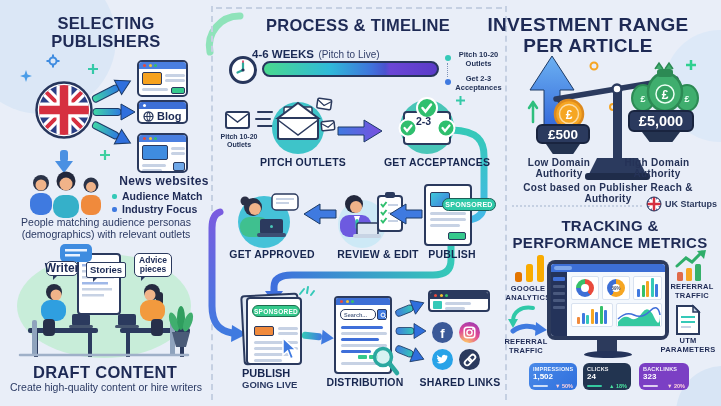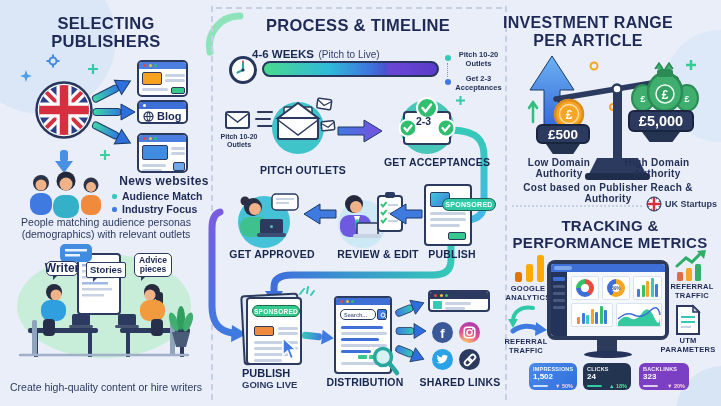--- a/index.html
+++ b/index.html
@@ -220,20 +220,21 @@
   <div class="bub" style="left:46px;top:261px;width:32px;height:15px;font-size:12px">
     <span>Writer</span>
     </div>
   <div class="bub" style="left:86px;top:262px;width:40px;height:16px;font-size:9.5px;border-radius:2px">
     <span>Stories</span>
     </div>
   <div class="bub" style="left:134px;top:253px;width:38px;height:24px;font-size:8.5px;padding:1px">
     <span>Advice pieces</span>
     </div>
 
+  <div class="ttl" style="left:20px;top:363px;width:170px;font-size:16.5px">DRAFT CONTENT</div>
   <div class="abs" style="left:8px;top:381px;width:196px;font-size:10.5px;font-weight:500;color:#2b3a63;text-align:center">Create high-quality content or hire writers</div>
 
   <div class="ttl" style="left:246px;top:16px;width:224px;font-size:16.5px;white-space:nowrap">PROCESS &amp; TIMELINE</div>
 
   <svg style="left:228px;top:55px" width="30" height="30">
     <circle cx="15" cy="15" r="12.5" fill="#fff" stroke="#27365c" stroke-width="3"></circle>
     <line x1="15" y1="5.5" x2="15" y2="8" stroke="#e05a7a" stroke-width="2"></line>
     <line x1="15" y1="15" x2="15" y2="8.5" stroke="#2fa89a" stroke-width="2.2" stroke-linecap="round"></line>
     <line x1="15" y1="15" x2="9.5" y2="17.5" stroke="#2fa89a" stroke-width="2.2" stroke-linecap="round"></line>
     <circle cx="15" cy="15" r="1.6" fill="#27365c"></circle>
@@ -293,21 +294,21 @@
     <path d="M10,20 L30,35 L50,20" fill="none" stroke="#2b3a5e" stroke-width="1.5"></path>
     <g transform="translate(50,-2) rotate(8)">
         <rect width="14" height="10" rx="1.5" fill="#fff" stroke="#2b3a5e" stroke-width="1.5"></rect>
         <path d="M0,1.5 L7,6.5 L14,1.5" fill="none" stroke="#2b3a5e" stroke-width="1.2"></path>
       </g>
     <g transform="translate(53,22) rotate(-6)">
         <rect width="13" height="9" rx="1.5" fill="#fff" stroke="#2b3a5e" stroke-width="1.5"></rect>
         <path d="M0,1.5 L6.5,6 L13,1.5" fill="none" stroke="#2b3a5e" stroke-width="1.2"></path>
       </g>
   </svg>
-  <div class="steplbl" style="left:260px;top:164px;width:84px">PITCH OUTLETS</div>
+  <div class="steplbl" style="left:260px;top:156px;width:84px">PITCH OUTLETS</div>
 
   <svg style="left:336px;top:116px" width="50" height="30">
     <defs>
         <linearGradient id="g2" x1="0" y1="0" x2="1" y2="0">
           <stop offset="0" stop-color="#3f7ae0"></stop>
           <stop offset="1" stop-color="#7a4fe0"></stop>
         </linearGradient>
       </defs>
     <polygon points="2,11 28,11 28,4 46,15 28,26 28,19 2,19" fill="url(#g2)" stroke="#1d3b66" stroke-width="1"></polygon>
     </svg>
@@ -499,21 +500,21 @@
   <div class="social" style="left:459px;top:349px;background:#2b3a5e">
     <svg style="position:static" width="16" height="16">
         <g stroke="#fff" stroke-width="1.8" fill="none" transform="rotate(-45 8 8)">
           <rect x="1.5" y="5.5" width="7.5" height="5" rx="2.5"></rect>
           <rect x="7" y="5.5" width="7.5" height="5" rx="2.5"></rect>
         </g>
       </svg>
     </div>
   <div class="steplbl" style="left:418px;top:376px;width:84px">SHARED LINKS</div>
 
-  <div class="ttl" style="left:484px;top:14px;width:208px;font-size:16px">INVESTMENT RANGE PER ARTICLE</div>
+  <div class="ttl" style="left:484px;top:14px;width:208px;font-size:19px">INVESTMENT RANGE PER ARTICLE</div>
 
   <svg style="left:505px;top:52px" width="216" height="130">
     <defs>
         <linearGradient id="gup" x1="0" y1="0" x2="0" y2="1">
           <stop offset="0" stop-color="#6cb1f2"></stop>
           <stop offset="1" stop-color="#2f62d8"></stop>
         </linearGradient>
       </defs>
     <polygon points="47,4 25,38 39,38 39,82 55,82 55,38 69,38" fill="url(#gup)" stroke="#1d3b66" stroke-width="1"></polygon>
     <path d="M28,70 V50 M28,50 l-4,6 M28,50 l4,6" stroke="#2fbf7e" stroke-width="2.5" fill="none" stroke-linecap="round"></path>

